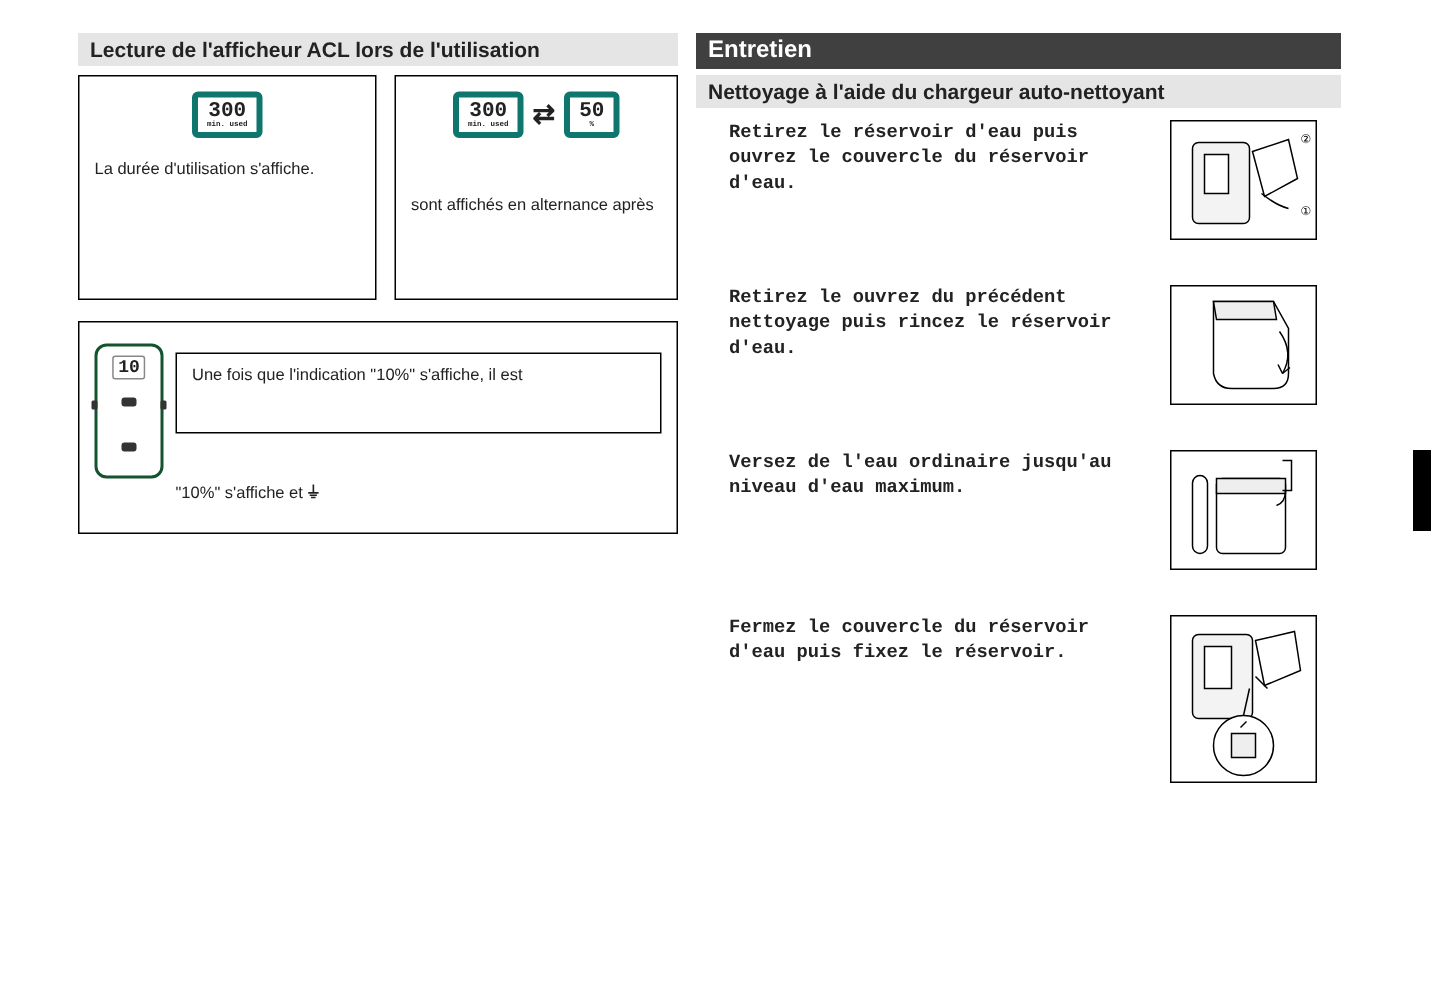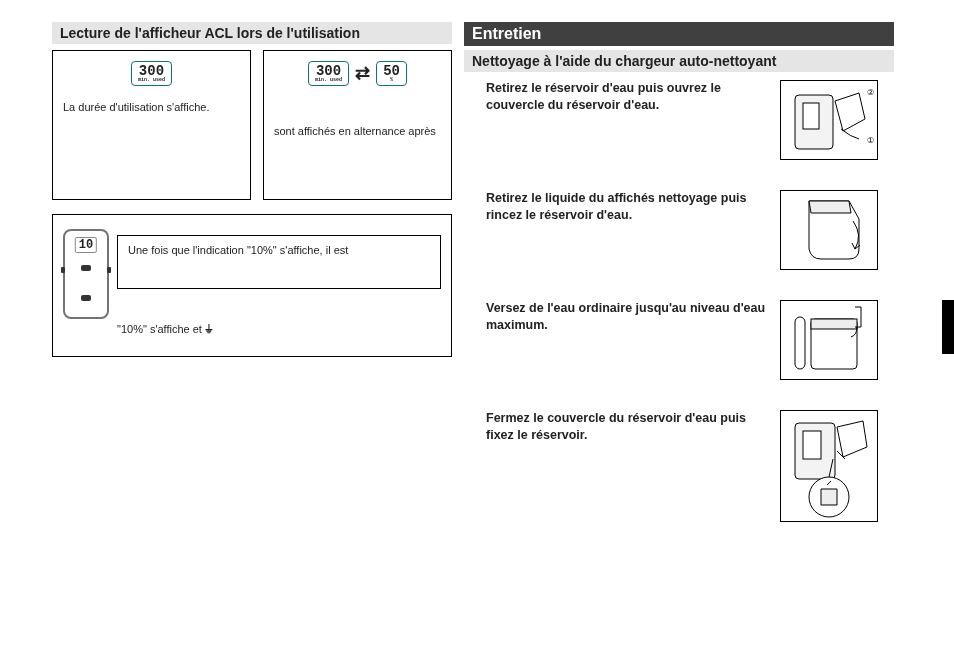--- a/index.html
+++ b/index.html
@@ -57,21 +57,21 @@
     border: 1px solid #000;
     padding: 10px 10px 18px 10px;
     font-size: 11px;
     line-height: 1.4;
     box-sizing: border-box;
   }
   .box-a { width: 200px; height: 150px; }
   .box-b { width: 190px; height: 150px; }
   .lcd {
     display: inline-block;
-    border: 1px solid #0f766e;
+    border: 4px solid #0f766e;
     border-radius: 4px;
     padding: 2px 6px;
     font-family: "Courier New", monospace;
     font-weight: bold;
     font-size: 14px;
     line-height: 1;
     text-align: center;
     position: relative;
   }
   .lcd .sub { display:block; font-size: 5px; text-align:center; letter-spacing:0; }
@@ -83,21 +83,21 @@
     padding: 14px 10px 20px 10px;
     width: 400px;
     box-sizing: border-box;
     font-size: 11px;
     display: flex;
     gap: 8px;
   }
   .shaver {
     width: 42px;
     height: 86px;
-    border: 2px solid #737373;
+    border: 2px solid #14532d;
     border-radius: 8px;
     position: relative;
     flex-shrink: 0;
   }
   .shaver .lcdsmall {
     position:absolute; top:6px; left:50%; transform:translateX(-50%);
     font-family:"Courier New",monospace; font-weight:bold; font-size:12px;
     border:1px solid #888; border-radius:2px; padding:0 3px;
   }
   .shaver .btn1 { position:absolute; top:34px; left:50%; transform:translateX(-50%); width:10px; height:6px; background:#333; border-radius:2px; }
@@ -121,20 +121,21 @@
     display: flex;
     gap: 14px;
     margin-bottom: 30px;
   }
   .step-text {
     width: 280px;
     font-size: 12.5px;
     font-weight: bold;
     line-height: 1.35;
     padding-left: 22px;
+    font-family: Liberation Mono, monospace;
   }
   .step-fig {
     width: 96px;
     height: 78px;
     border: 1px solid #000;
     position: relative;
     flex-shrink: 0;
   }
   .blacktab {
     position: absolute;
@@ -211,21 +212,21 @@
           <rect x="22" y="22" width="16" height="26" fill="#fff" stroke="#000"></rect>
           <path d="M54 20 L78 12 L84 38 L62 50 Z" fill="#fff" stroke="#000"></path>
           <text x="86" y="14" font-size="8">②</text>
           <text x="86" y="62" font-size="8">①</text>
           <path d="M60 48 Q70 56 78 58" fill="none" stroke="#000"></path>
         </svg>
       </div>
     </div>
 
     <div class="step">
-      <div class="step-text">Retirez le liquide du affichés nettoyage puis rincez le réservoir d'eau.</div>
+      <div class="step-text">Retirez le ouvrez du précédent nettoyage puis rincez le réservoir d'eau.</div>
       <div class="step-fig">
         <svg viewBox="0 0 96 78">
           <path d="M28 10 L68 10 L78 28 L78 58 Q78 68 68 68 L40 68 Q30 68 28 58 Z" fill="#fff" stroke="#000"></path>
           <path d="M28 10 L68 10 L70 22 L30 22 Z" fill="#eee" stroke="#000"></path>
           <path d="M72 30 Q82 44 74 58" fill="none" stroke="#000"></path>
           <path d="M74 58 l-3 -6 m3 6 l5 -4" stroke="#000" fill="none"></path>
         </svg>
       </div>
     </div>
 

